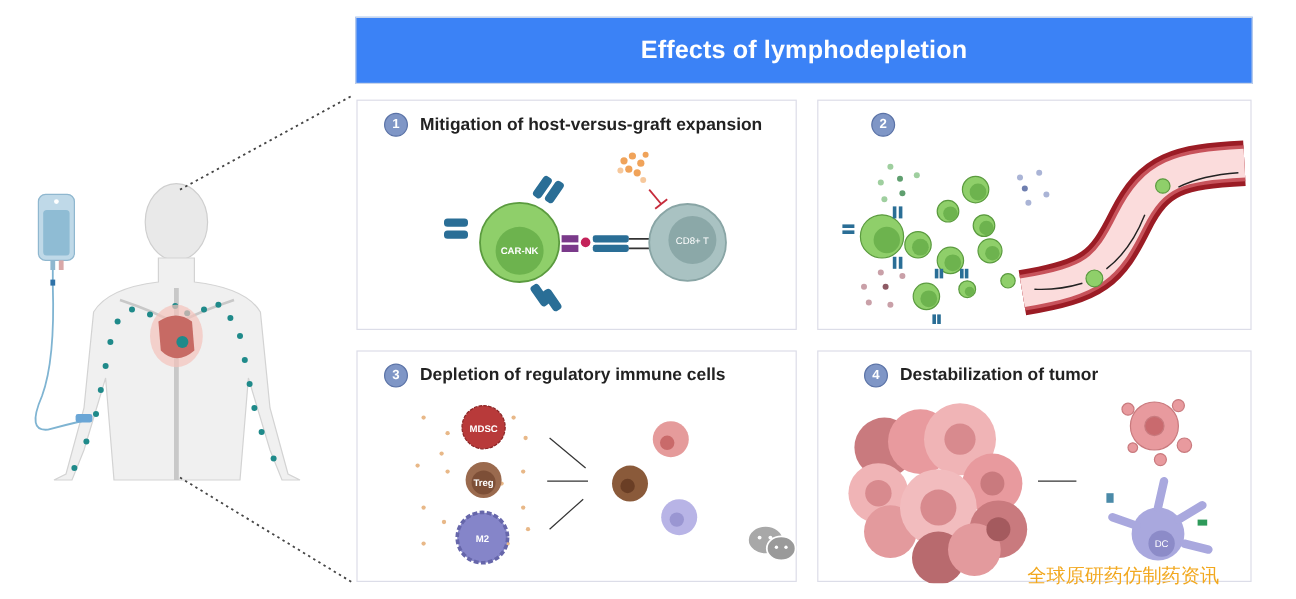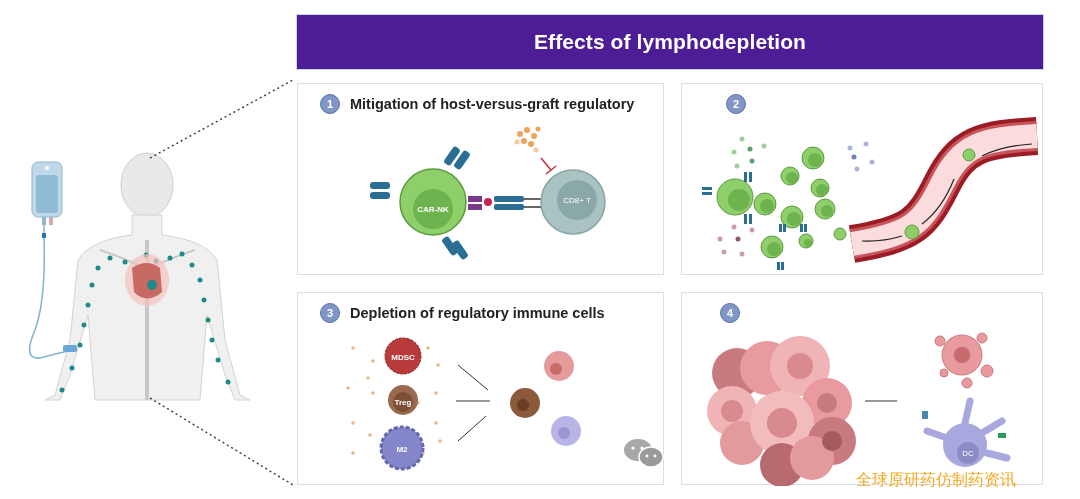--- a/index.html
+++ b/index.html
@@ -1,17 +1,17 @@
 <!DOCTYPE html>
 <html><head>
 <meta charset="utf-8">
 <style>
   html,body{margin:0;padding:0;background:#ffffff;}
   body{width:1080px;height:499px;position:relative;overflow:hidden;font-family:"Liberation Sans",sans-serif;}
-  .banner{position:absolute;left:296px;top:14px;width:748px;height:56px;background:#4c1d95;border:1px solid #c9d5ea;box-sizing:border-box;display:flex;align-items:center;justify-content:center;}
+  .banner{position:absolute;left:296px;top:14px;width:748px;height:56px;background:#3b82f6;border:1px solid #c9d5ea;box-sizing:border-box;display:flex;align-items:center;justify-content:center;}
   .banner span{color:#fff;font-weight:bold;font-size:21px;letter-spacing:0.1px;}
   .panel{position:absolute;background:#fff;border:1.5px solid #dcdde8;box-sizing:border-box;}
   .p1{left:297px;top:83px;width:367px;height:192px;}
   .p2{left:681px;top:83px;width:362px;height:192px;}
   .p3{left:297px;top:292px;width:367px;height:193px;}
   .p4{left:681px;top:292px;width:362px;height:193px;}
   .ptitle{position:absolute;top:10px;display:flex;align-items:center;gap:10px;}
   .badge{width:20px;height:20px;border-radius:50%;background:#7f96c6;border:1.5px solid #5a72a6;box-sizing:border-box;color:#fff;font-size:11px;font-weight:bold;display:flex;align-items:center;justify-content:center;}
   .ptext{font-weight:bold;font-size:14.5px;color:#222;}
   svg{position:absolute;left:0;top:0;}
@@ -74,21 +74,21 @@
   <line x1="150" y1="398" x2="293" y2="485" stroke="#444" stroke-width="1.5" stroke-dasharray="2,3"></line>
 </svg>
 
 <div class="banner">
   <span>Effects of lymphodepletion</span>
 </div>
 
 <div class="panel p1">
   <div class="ptitle" style="left:22px;">
     <div class="badge">1</div>
-    <div class="ptext">Mitigation of host-versus-graft regulatory</div>
+    <div class="ptext">Mitigation of host-versus-graft expansion</div>
   </div>
   <svg width="367" height="192" viewBox="0 0 367 192">
     <g fill="#f0a35a">
       <circle cx="222" cy="50" r="3"></circle>
         <circle cx="229" cy="46" r="3"></circle>
         <circle cx="236" cy="52" r="3"></circle>
       <circle cx="226" cy="57" r="3"></circle>
         <circle cx="233" cy="60" r="3"></circle>
         <circle cx="240" cy="45" r="2.5"></circle>
       <circle cx="219" cy="58" r="2.5" opacity="0.6"></circle>
@@ -251,20 +251,21 @@
       <circle cx="225" cy="112" r="6" fill="#6a3e25"></circle>
       <circle cx="268" cy="138" r="15" fill="#b8b4e6"></circle>
       <circle cx="266" cy="140" r="6" fill="#9a96d2"></circle>
     </g>
   </svg>
 </div>
 
 <div class="panel p4">
   <div class="ptitle" style="left:38px;">
     <div class="badge">4</div>
+    <div class="ptext">Destabilization of tumor</div>
   </div>
   <svg width="362" height="193" viewBox="0 0 362 193">
     <g>
       <circle cx="55" cy="80" r="25" fill="#c97a7e"></circle>
       <circle cx="85" cy="75" r="27" fill="#e89a9e"></circle>
       <circle cx="118" cy="73" r="30" fill="#f0b4b6"></circle>
       <circle cx="50" cy="118" r="25" fill="#f0b4b6"></circle>
       <circle cx="145" cy="110" r="25" fill="#e89a9e"></circle>
       <circle cx="60" cy="150" r="22" fill="#e39a9d"></circle>
       <circle cx="100" cy="130" r="32" fill="#f2bcbe"></circle>

